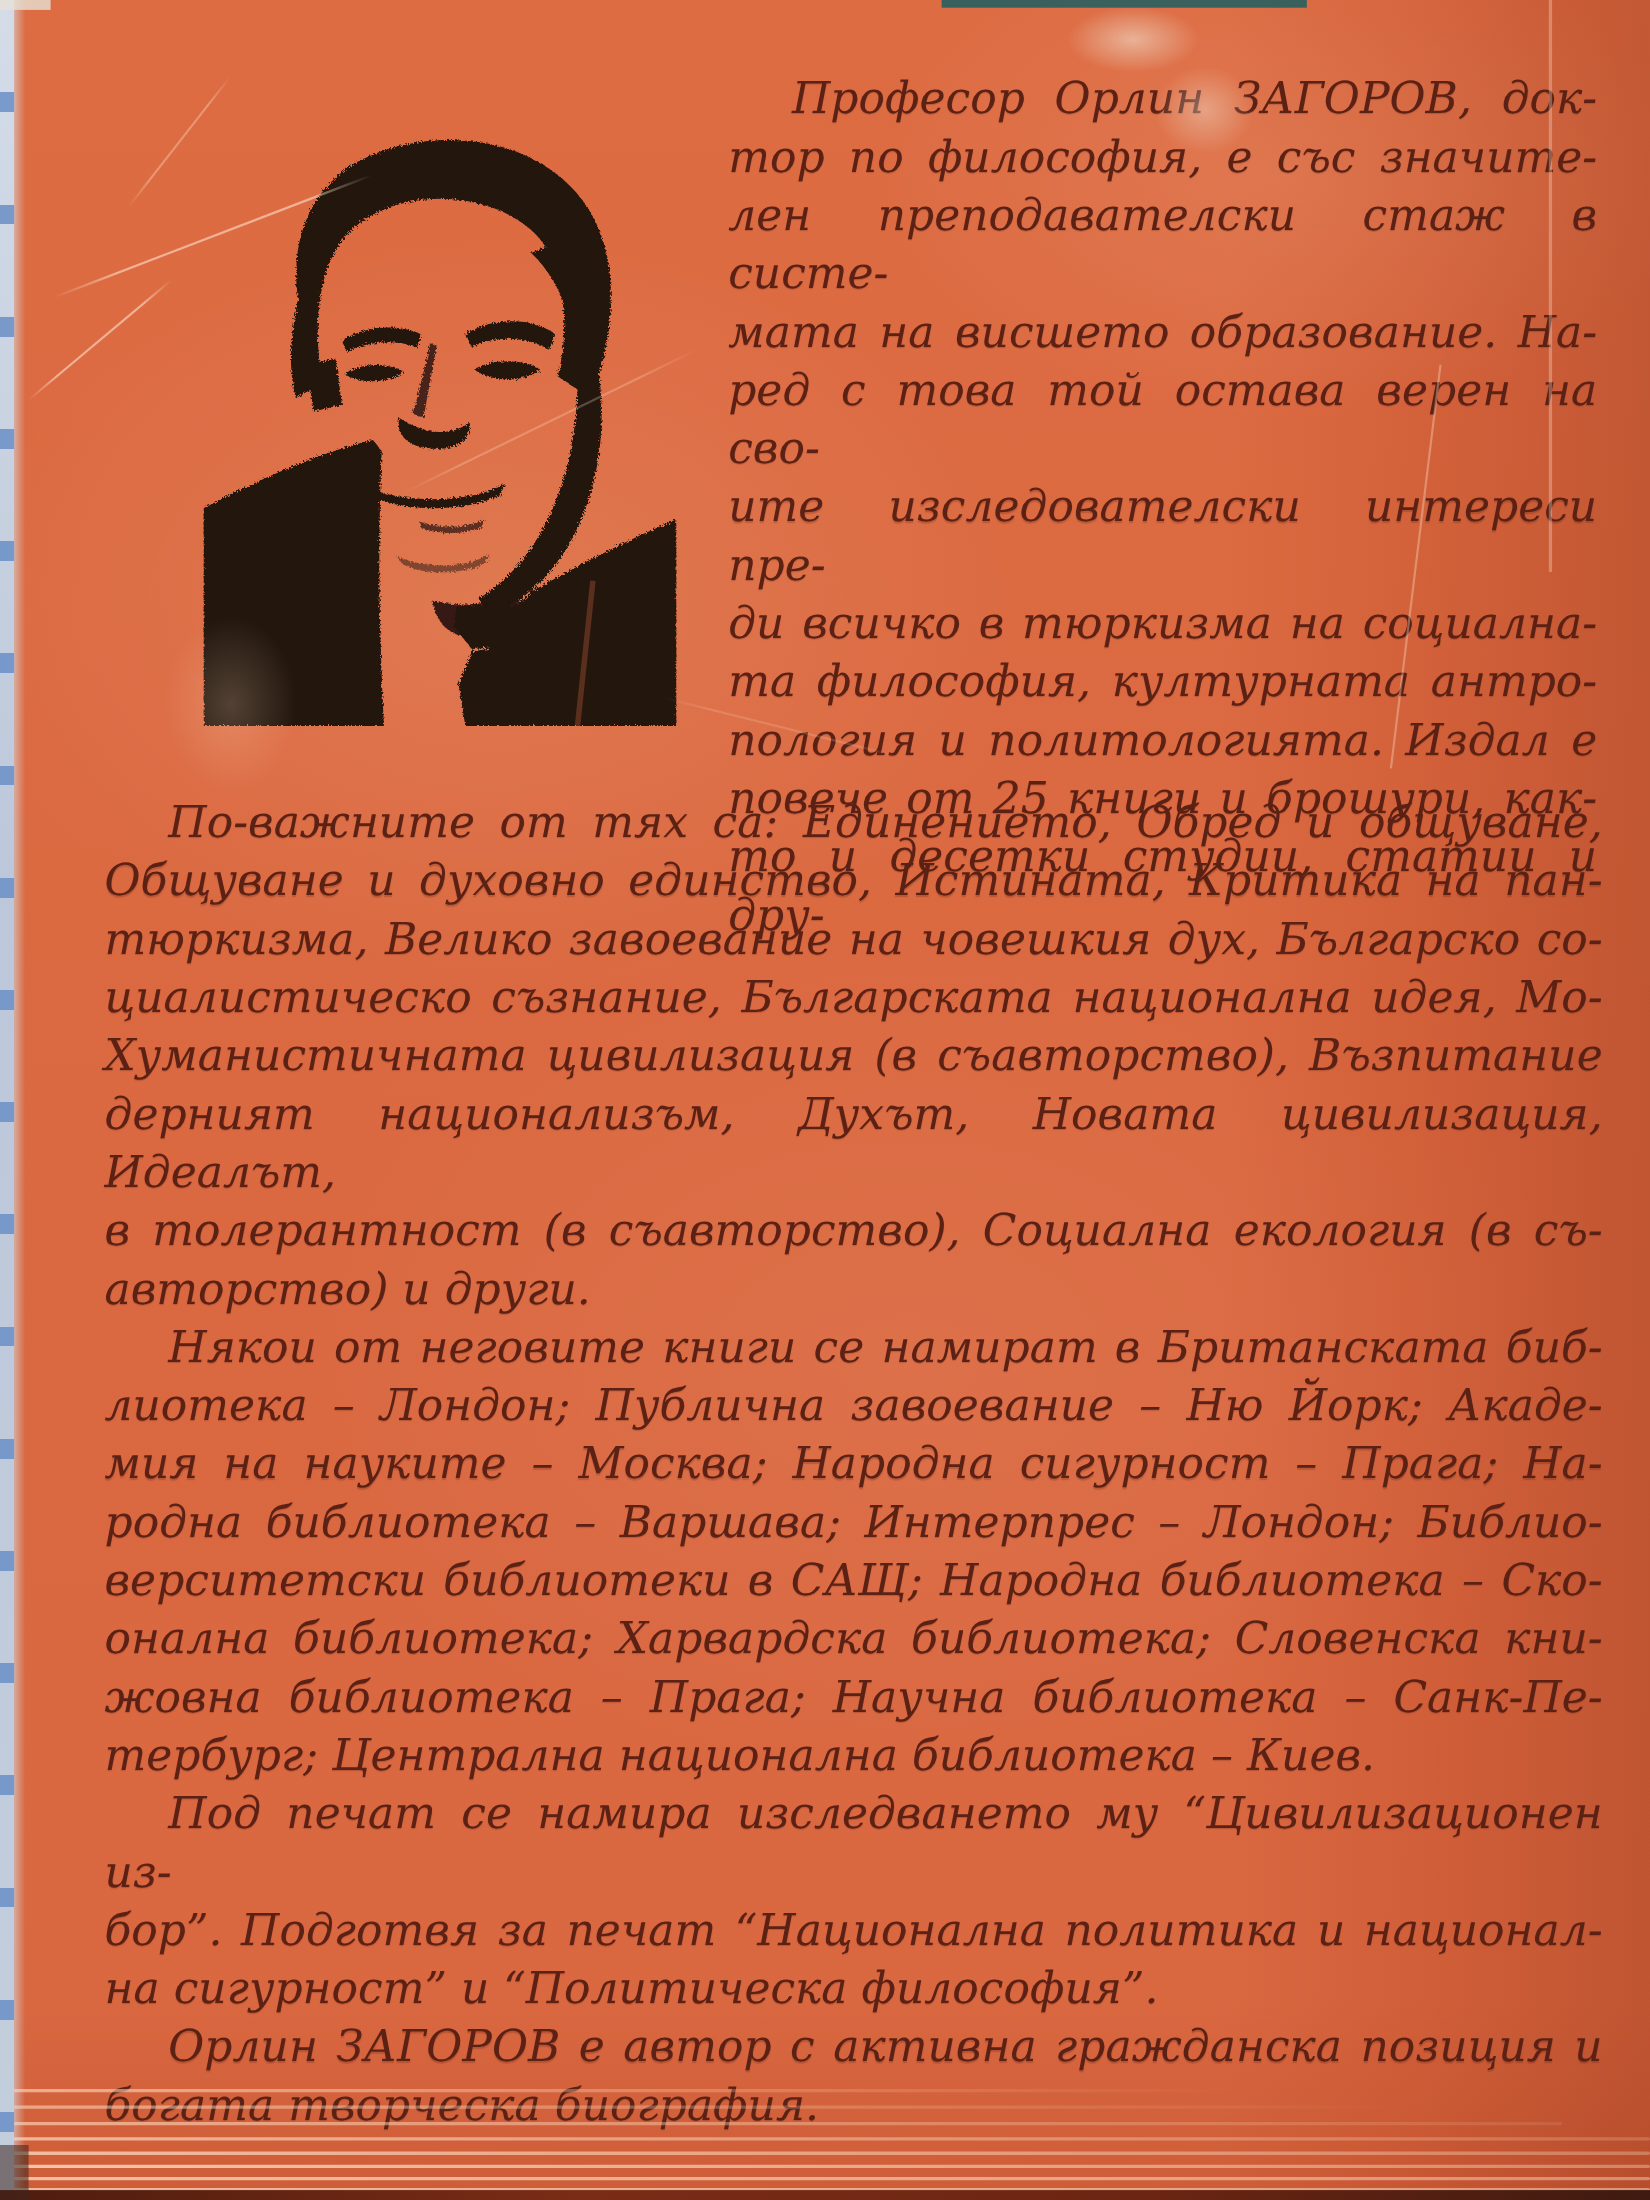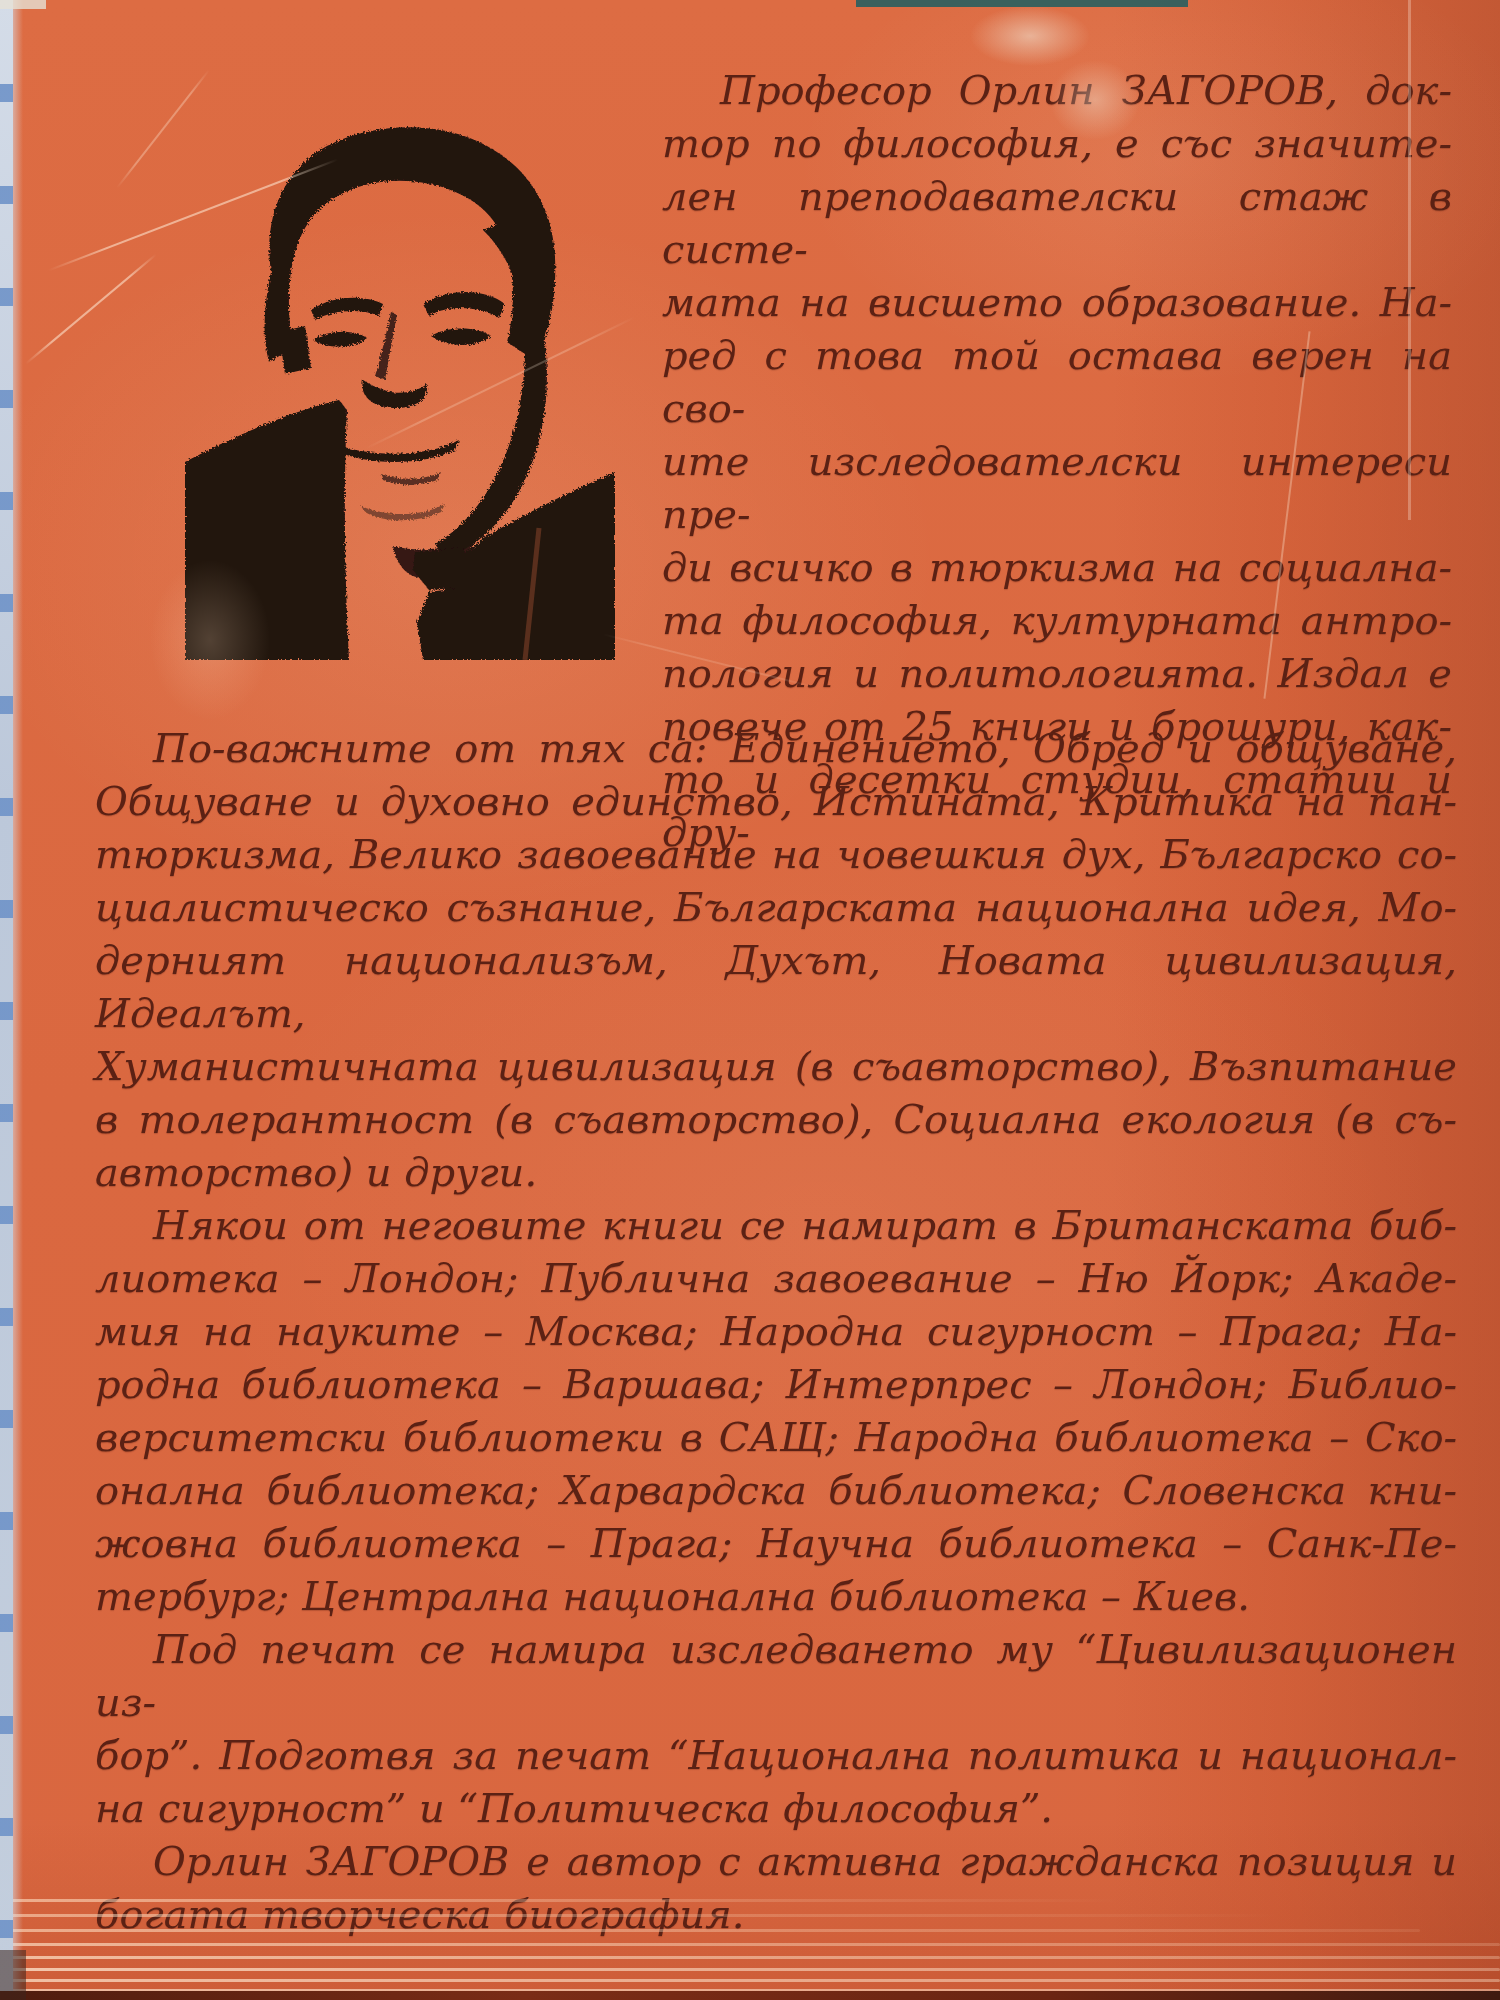--- a/index.html
+++ b/index.html
@@ -142,22 +142,22 @@
       <div class="line">повече от 25 книги и брошури, как-</div>
       <div class="line">то и десетки студии, статии и дру-</div>
     </div>
 
   <div class="textcol maincol">
     <div class="para">
         <div class="line first">По-важните от тях са: Единението, Обред и общуване,</div>
         <div class="line">Общуване и духовно единство, Истината, Критика на пан-</div>
         <div class="line">тюркизма, Велико завоевание на човешкия дух, Българско со-</div>
         <div class="line">циалистическо съзнание, Българската национална идея, Мо-</div>
+        <div class="line">Хуманистичната цивилизация (в съавторство), Възпитание</div>
         <div class="line">дерният национализъм, Духът, Новата цивилизация, Идеалът,</div>
-        <div class="line">Хуманистичната цивилизация (в съавторство), Възпитание</div>
         <div class="line">в толерантност (в съавторство), Социална екология (в съ-</div>
         <div class="line last">авторство) и други.</div>
       </div>
     <div class="para">
         <div class="line first">Някои от неговите книги се намират в Британската биб-</div>
         <div class="line">лиотека – Лондон; Публична завоевание – Ню Йорк; Акаде-</div>
         <div class="line">мия на науките – Москва; Народна сигурност – Прага; На-</div>
         <div class="line">родна библиотека – Варшава; Интерпрес – Лондон; Библио-</div>
         <div class="line">верситетски библиотеки в САЩ; Народна библиотека – Ско-</div>
         <div class="line">онална библиотека; Харвардска библиотека; Словенска кни-</div>

